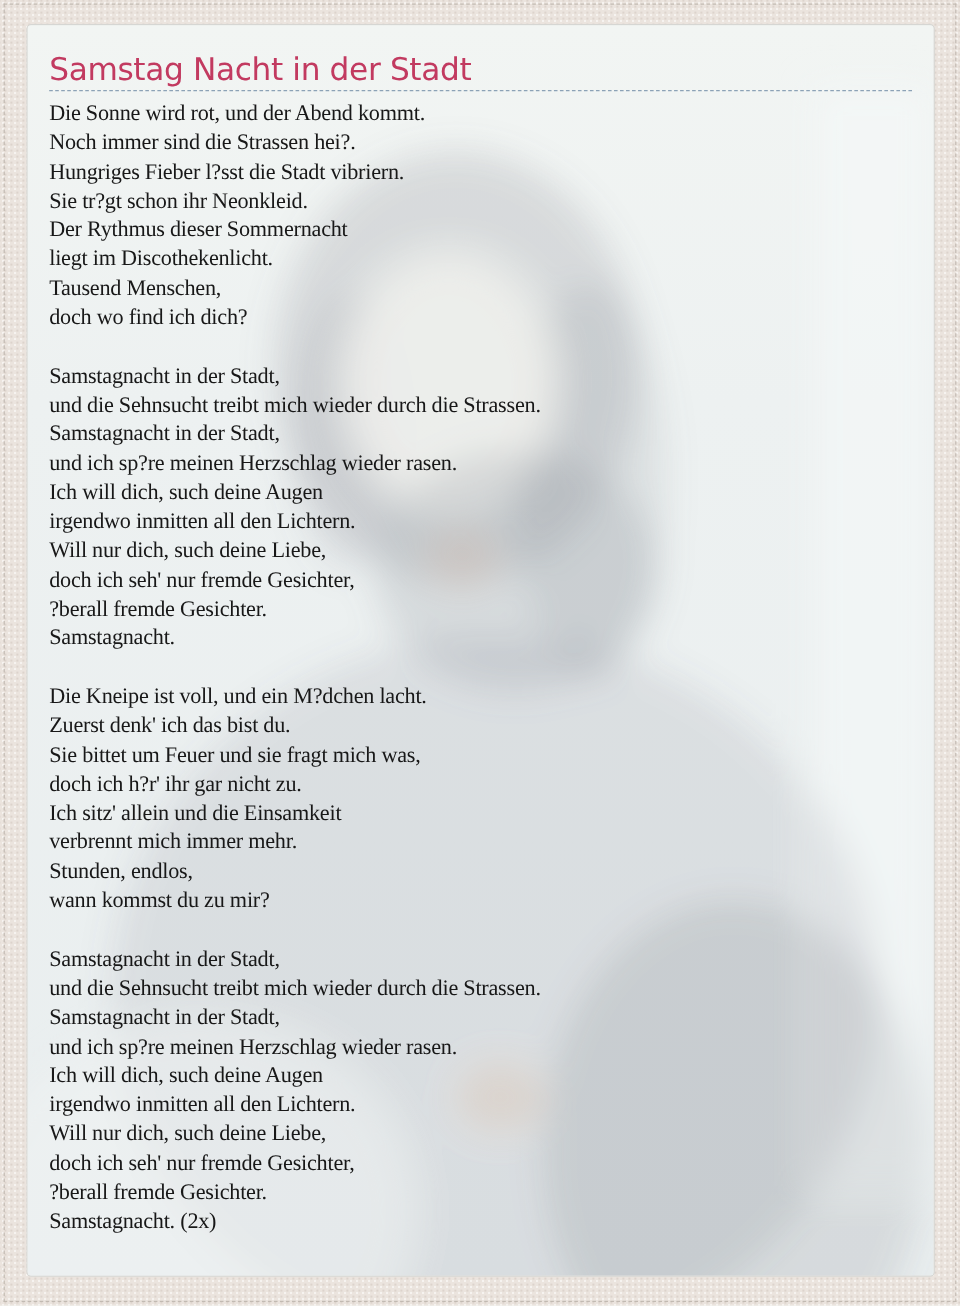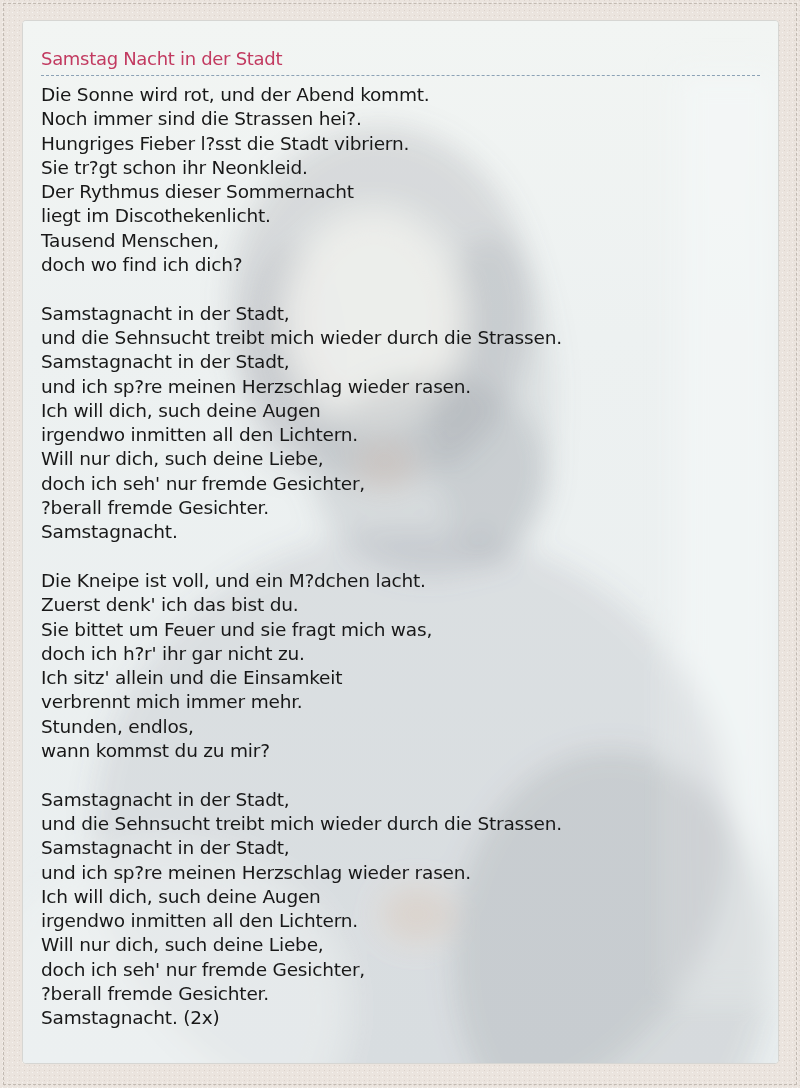--- a/index.html
+++ b/index.html
@@ -36,21 +36,21 @@
     width: 100%; height: 100%;
     display: block;
   }
   .content {
     position: relative;
     z-index: 2;
     padding: 14px 18px 0 18px;
   }
   h1.title {
     margin-top: 9px;
-    font-size: 18px;
+    font-size: 26px;
     line-height: 30px;
     font-weight: 500;
     letter-spacing: -0.3px;
     color: var(--title, #c23a60);
   }
   .artist-line {
     font-size: 16.5px;
     line-height: 21px;
     color: var(--subtitle-text, #454e55);
   }
@@ -64,20 +64,21 @@
     border-bottom: 1px dashed var(--separator, #8ca2b6);
     height: 1px;
   }
   .lyrics {
     margin-top: 7px;
     font-size: 18.5px;
     line-height: 24.3px;
     letter-spacing: -0.2px;
     color: var(--lyrics-text, #181818);
     white-space: pre-line;
+    font-family: Liberation Serif, serif;
   }
 </style>
 </head>
 <body>
 
 <div class="page-dashed-frame"></div>
 
 <div class="card">
 
   <svg class="photo-bg" viewBox="0 0 757 1044" preserveAspectRatio="none" aria-hidden="true">

